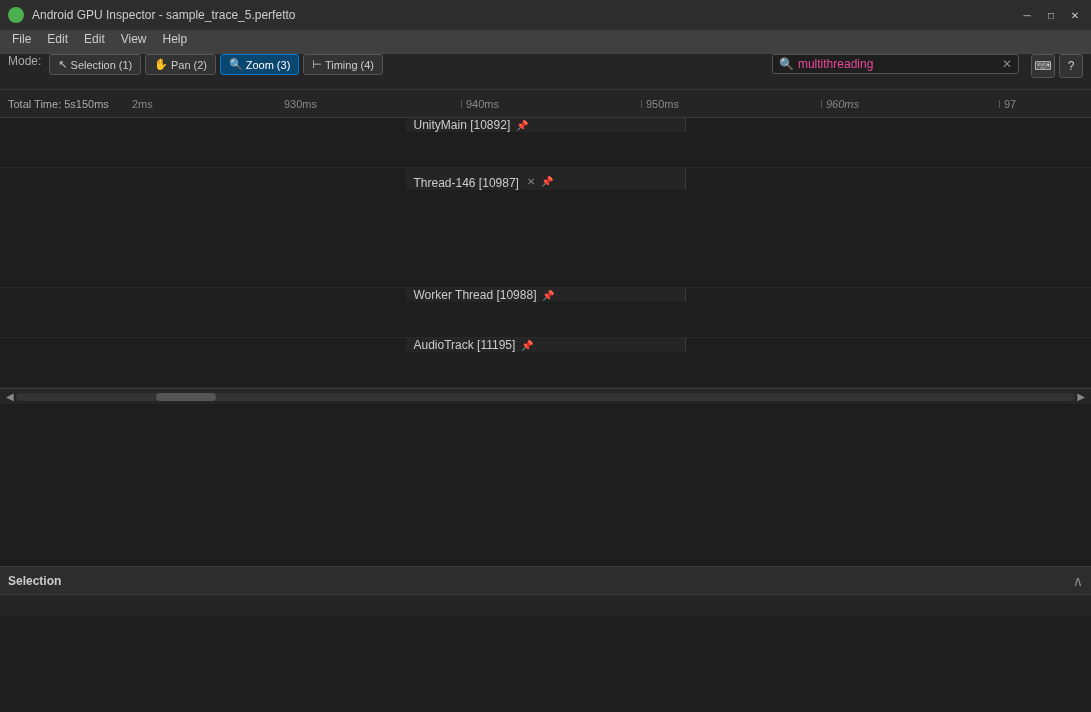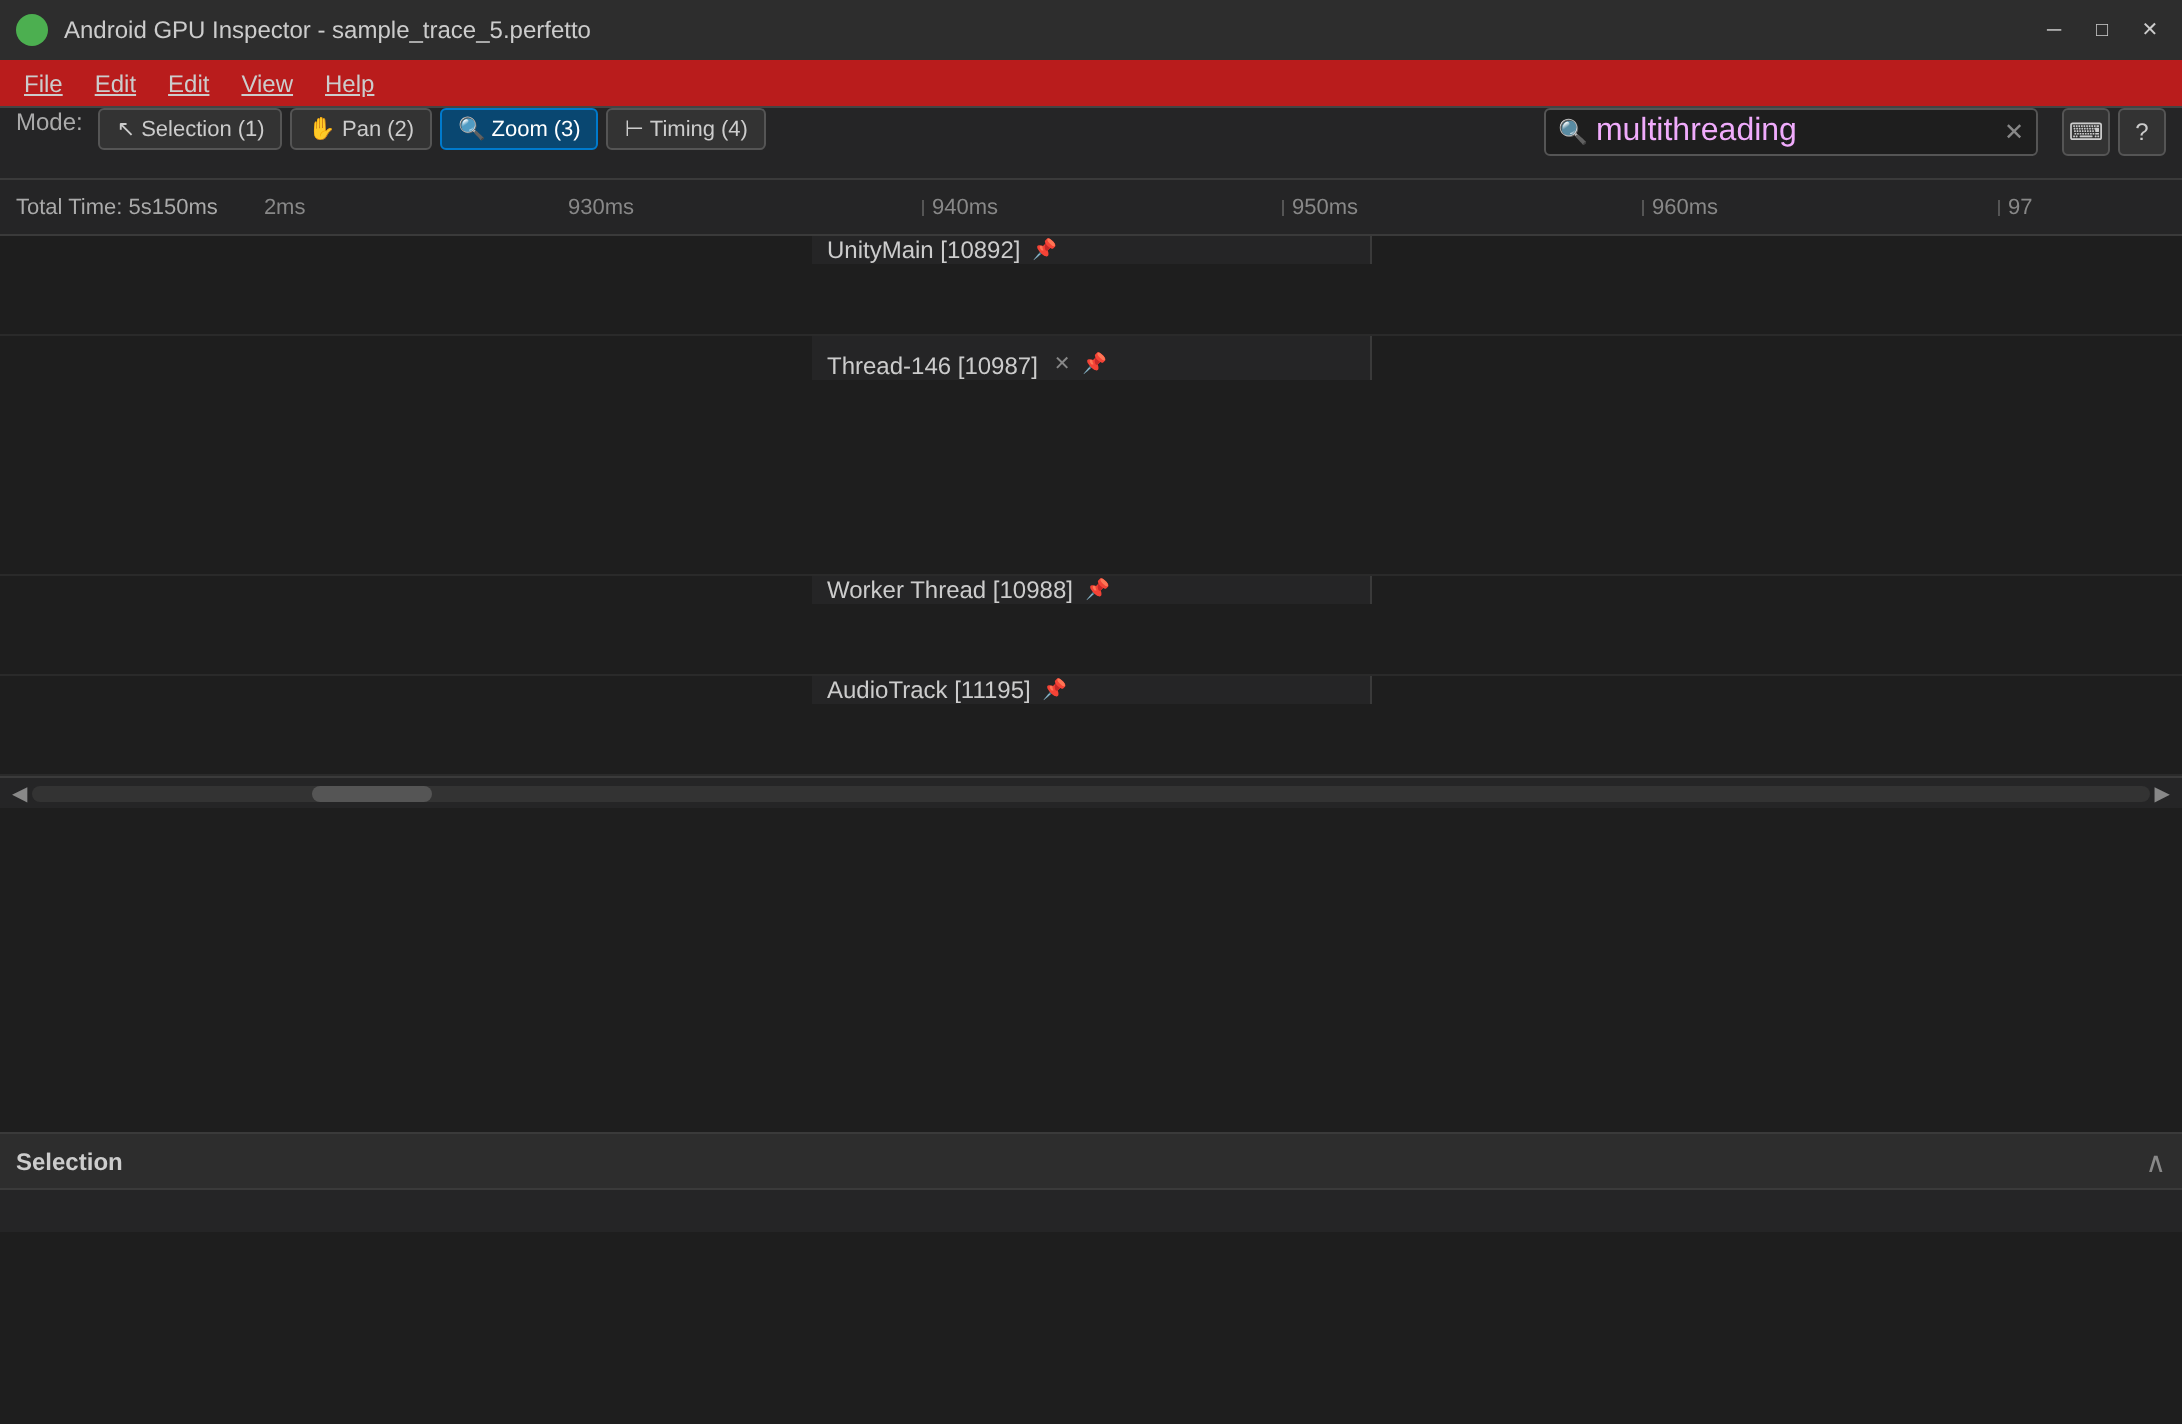--- a/index.html
+++ b/index.html
@@ -31,27 +31,25 @@
       gap: 8px;
     }
     #titlebar .win-btn {
       width: 16px; height: 16px;
       display: flex; align-items: center; justify-content: center;
       font-size: 10px; color: #ccc; cursor: pointer;
     }
 
     
     #menubar {
-      background: #b91c1c;
+      background: #404040;
       height: 24px;
       display: flex;
-      align-items: center;
       padding: 0 4px;
       border-bottom: 1px solid #444;
-      text-decoration: underline;
     }
     #menubar .menu-item {
       padding: 2px 8px;
       cursor: pointer;
       color: #ccc;
       font-size: 12px;
     }
 
     
     #toolbar {
@@ -85,22 +83,22 @@
       border: 1px solid #555;
       border-radius: 3px;
       padding: 2px 6px;
       margin-left: auto;
       gap: 4px;
     }
     #toolbar .search-box input {
       background: transparent;
       border: none;
       outline: none;
-      color: #f0abfc;
-      font-size: 16px;
+      color: #ec4899;
+      font-size: 12px;
       width: 200px;
     }
     #toolbar .search-box .clear-btn {
       cursor: pointer; color: #888; font-size: 12px;
     }
     #toolbar .help-btns {
       display: flex; gap: 4px; margin-left: 8px;
     }
     #toolbar .help-btn {
       width: 24px; height: 24px;
@@ -332,21 +330,21 @@
     <div class="time-tick" style="left: 0px;">
       <span style="padding-left:4px;">930ms</span>
     </div>
     <div class="time-tick" style="left: 182px;">
       <span style="padding-left:4px;">940ms</span>
     </div>
     <div class="time-tick" style="left: 362px; justify-content: flex-end;">
       <span style="padding-left:4px;">950ms</span>
     </div>
     <div class="time-tick" style="left: 542px;">
-      <span style="padding-left:4px;">960ms</span>
+      <span style="padding-left:4px;font-style:italic;">960ms</span>
     </div>
     <div class="time-tick" style="left: 720px;">
       <span style="padding-left:4px;">97</span>
     </div>
   </div>
 </div>
 
 <div id="tracks">
 
   <div class="track-row">

